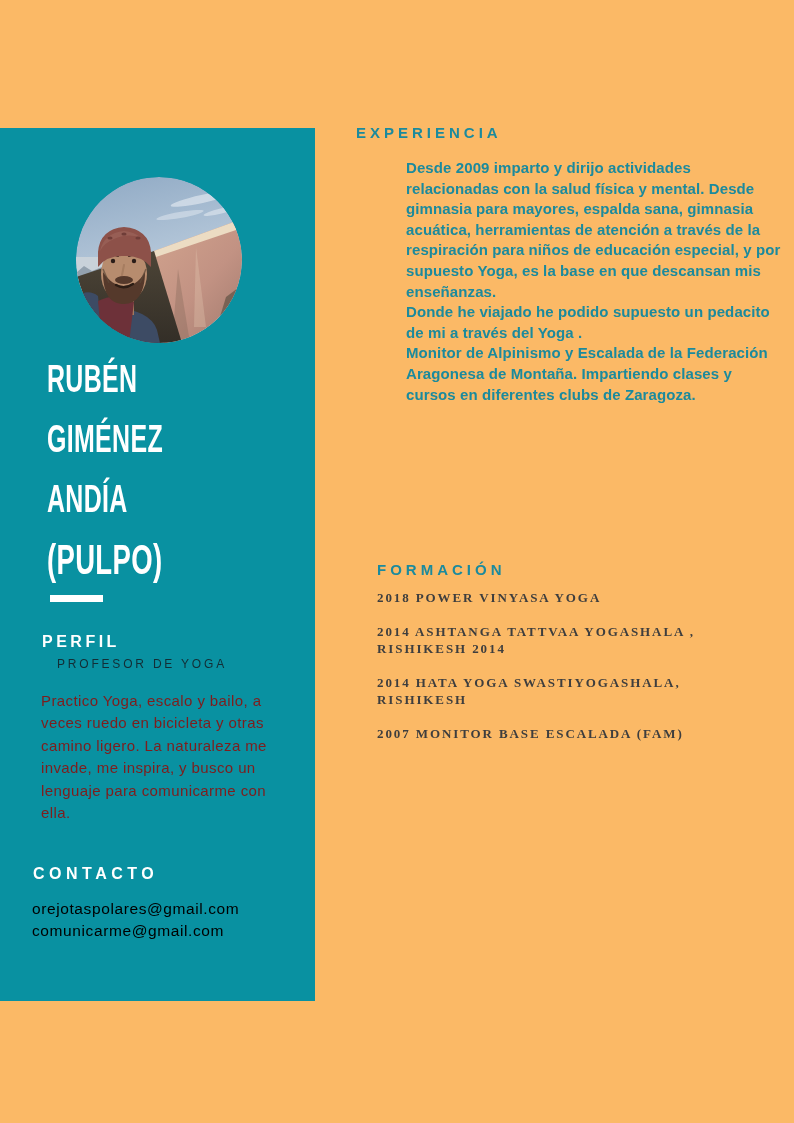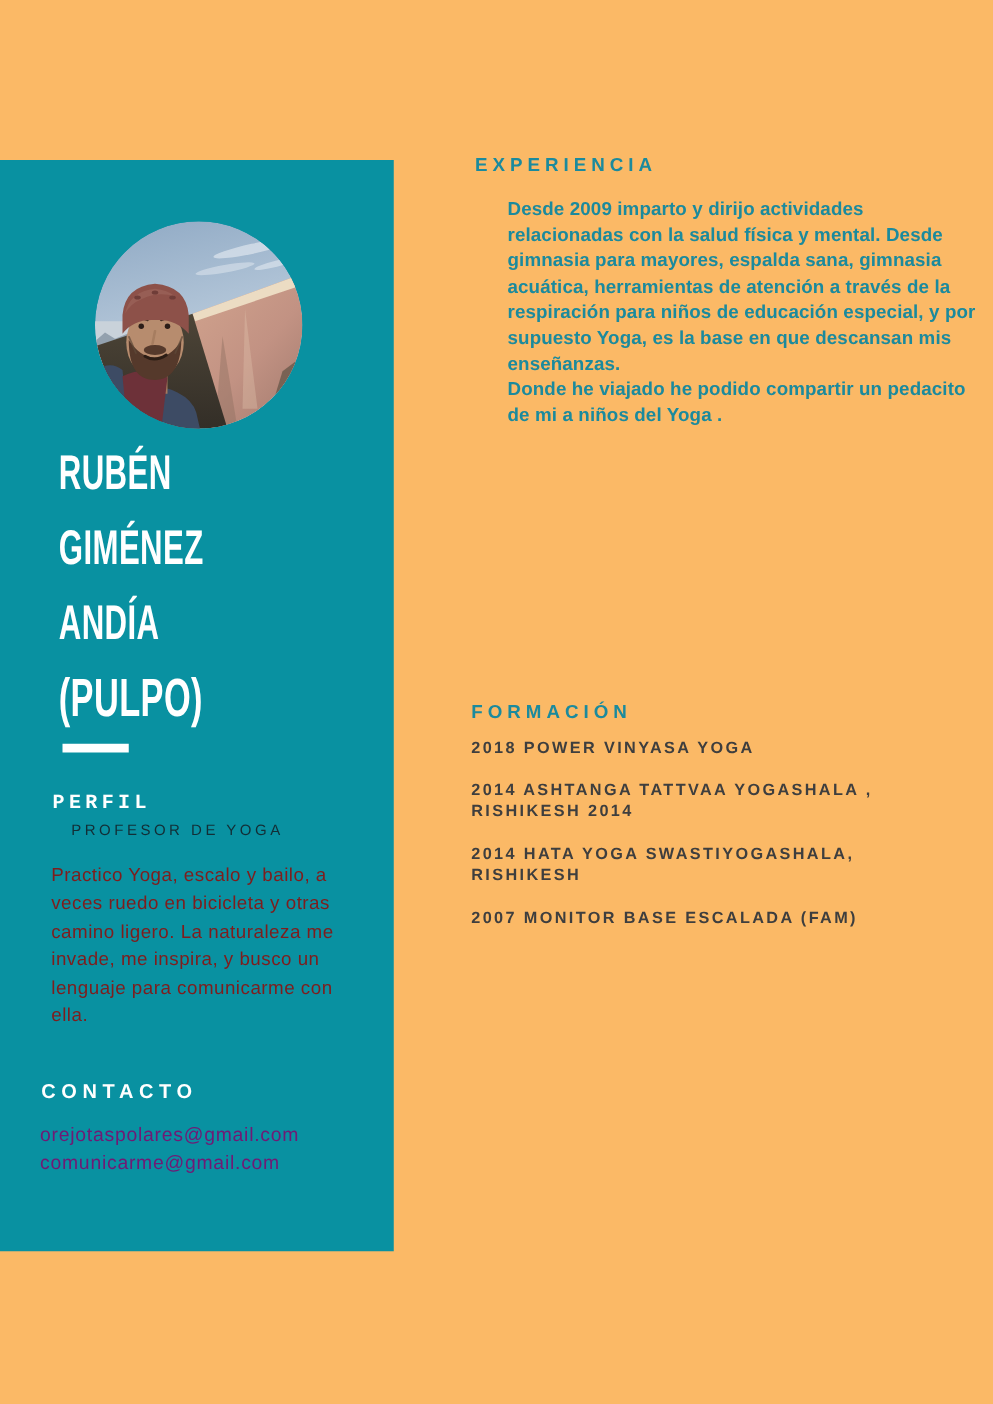--- a/index.html
+++ b/index.html
@@ -46,21 +46,21 @@
     background: #ffffff;
   }
   .side-heading {
     position: absolute;
     color: #ffffff;
     font-weight: 700;
     font-size: 16px;
     letter-spacing: 3.5px;
     white-space: nowrap;
   }
-  .perfil-heading { left: 42px; top: 633px; font-family: Liberation Mono, monospace; }
+  .perfil-heading { left: 42px; top: 633px; }
   .contacto-heading { left: 33px; top: 865px; letter-spacing: 4.5px; }
   .perfil-subtitle {
     position: absolute;
     left: 57px; top: 657px;
     color: #132e36;
     font-size: 12px;
     letter-spacing: 2.8px;
     white-space: nowrap;
   }
   .perfil-text {
@@ -68,35 +68,35 @@
     left: 41px; top: 690px;
     width: 236px;
     color: #7f1d1d;
     font-size: 15px;
     line-height: 22.4px;
     letter-spacing: 0.4px;
   }
   .email-list {
     position: absolute;
     left: 32px; top: 898px;
-    color: #701a75;
+    color: #000000;
     font-size: 15.5px;
     line-height: 22px;
     letter-spacing: 0.6px;
     white-space: nowrap;
   }
   .main-heading {
     position: absolute;
     color: #1b8a9d;
     font-weight: 700;
     font-size: 15px;
     letter-spacing: 4px;
     white-space: nowrap;
   }
-  .experiencia-heading { left: 380px; top: 124px; }
+  .experiencia-heading { left: 356px; top: 124px; }
   .formacion-heading  { left: 377px; top: 561px; }
   .experience-text {
     position: absolute;
     left: 385px; top: 158px;
     width: 378px;
     color: #1b8a9d;
     font-weight: 700;
     font-size: 15px;
     line-height: 20.6px;
     letter-spacing: 0.1px;
@@ -106,21 +106,21 @@
   .edu-list {
     position: absolute;
     left: 377px; top: 589px;
     width: 382px;
     color: #3e3e3e;
     font-weight: 700;
     font-size: 13px;
     line-height: 17px;
     letter-spacing: 1.9px;
   }
-  .edu-item { margin-bottom: 17px; }
+  .edu-item { margin-bottom: 17px; font-family: Liberation Serif, serif; }
 </style>
 </head>
 <body>
 
 <div class="page">
 
   <div class="sidebar-panel"></div>
 
   <div class="avatar">
     <svg viewBox="0 0 166 166" xmlns="http://www.w3.org/2000/svg">
@@ -199,21 +199,22 @@
 
   <div class="email-list">
       <div class="email-line">orejotaspolares@gmail.com</div>
       <div class="email-line">comunicarme@gmail.com</div>
     </div>
 
   <div class="main-heading experiencia-heading">EXPERIENCIA</div>
 
   <div class="experience-text">
       <p>Desde 2009 imparto y dirijo actividades relacionadas con la salud física y mental. Desde gimnasia para mayores, espalda sana, gimnasia acuática, herramientas de atención a través de la respiración para niños de educación especial, y por supuesto Yoga, es la base en que descansan mis enseñanzas.</p>
-      <p>Donde he viajado he podido compartir un pedacito de mi a niños del Yoga .</p>
+      <p>Donde he viajado he podido supuesto un pedacito de mi a través del Yoga .</p>
+      <p>Monitor de Alpinismo y Escalada de la Federación Aragonesa de Montaña. Impartiendo clases y cursos en diferentes clubs de Zaragoza.</p>
     </div>
 
   <div class="main-heading formacion-heading">FORMACIÓN</div>
 
   <div class="edu-list">
       <div class="edu-item">2018 POWER VINYASA YOGA</div>
       <div class="edu-item">2014 ASHTANGA TATTVAA YOGASHALA , RISHIKESH 2014</div>
       <div class="edu-item">2014 HATA YOGA SWASTIYOGASHALA, RISHIKESH</div>
       <div class="edu-item">2007 MONITOR BASE ESCALADA (FAM)</div>
     </div>

